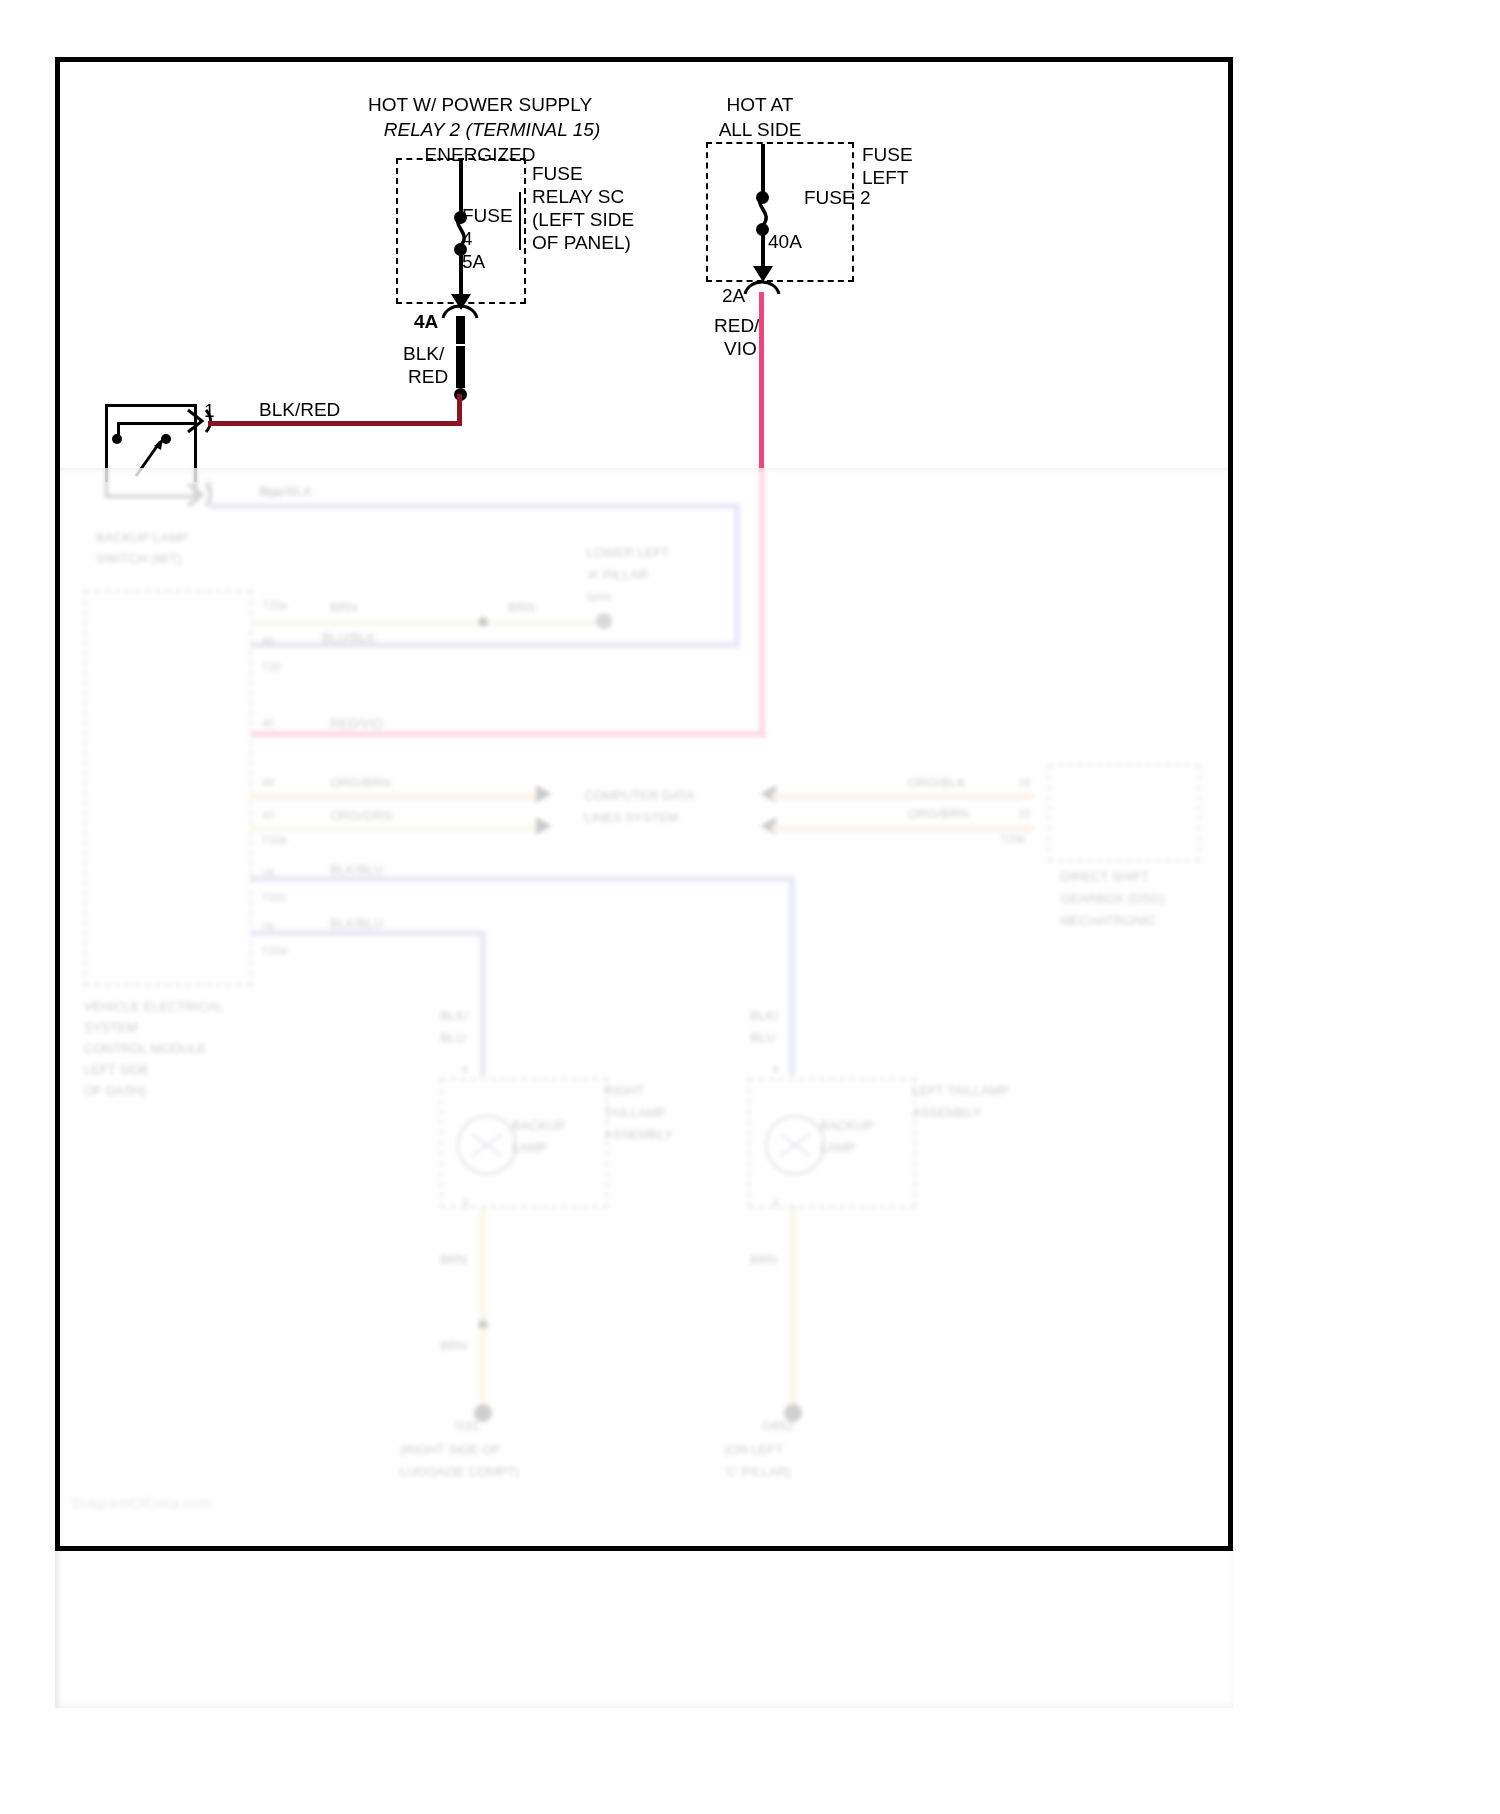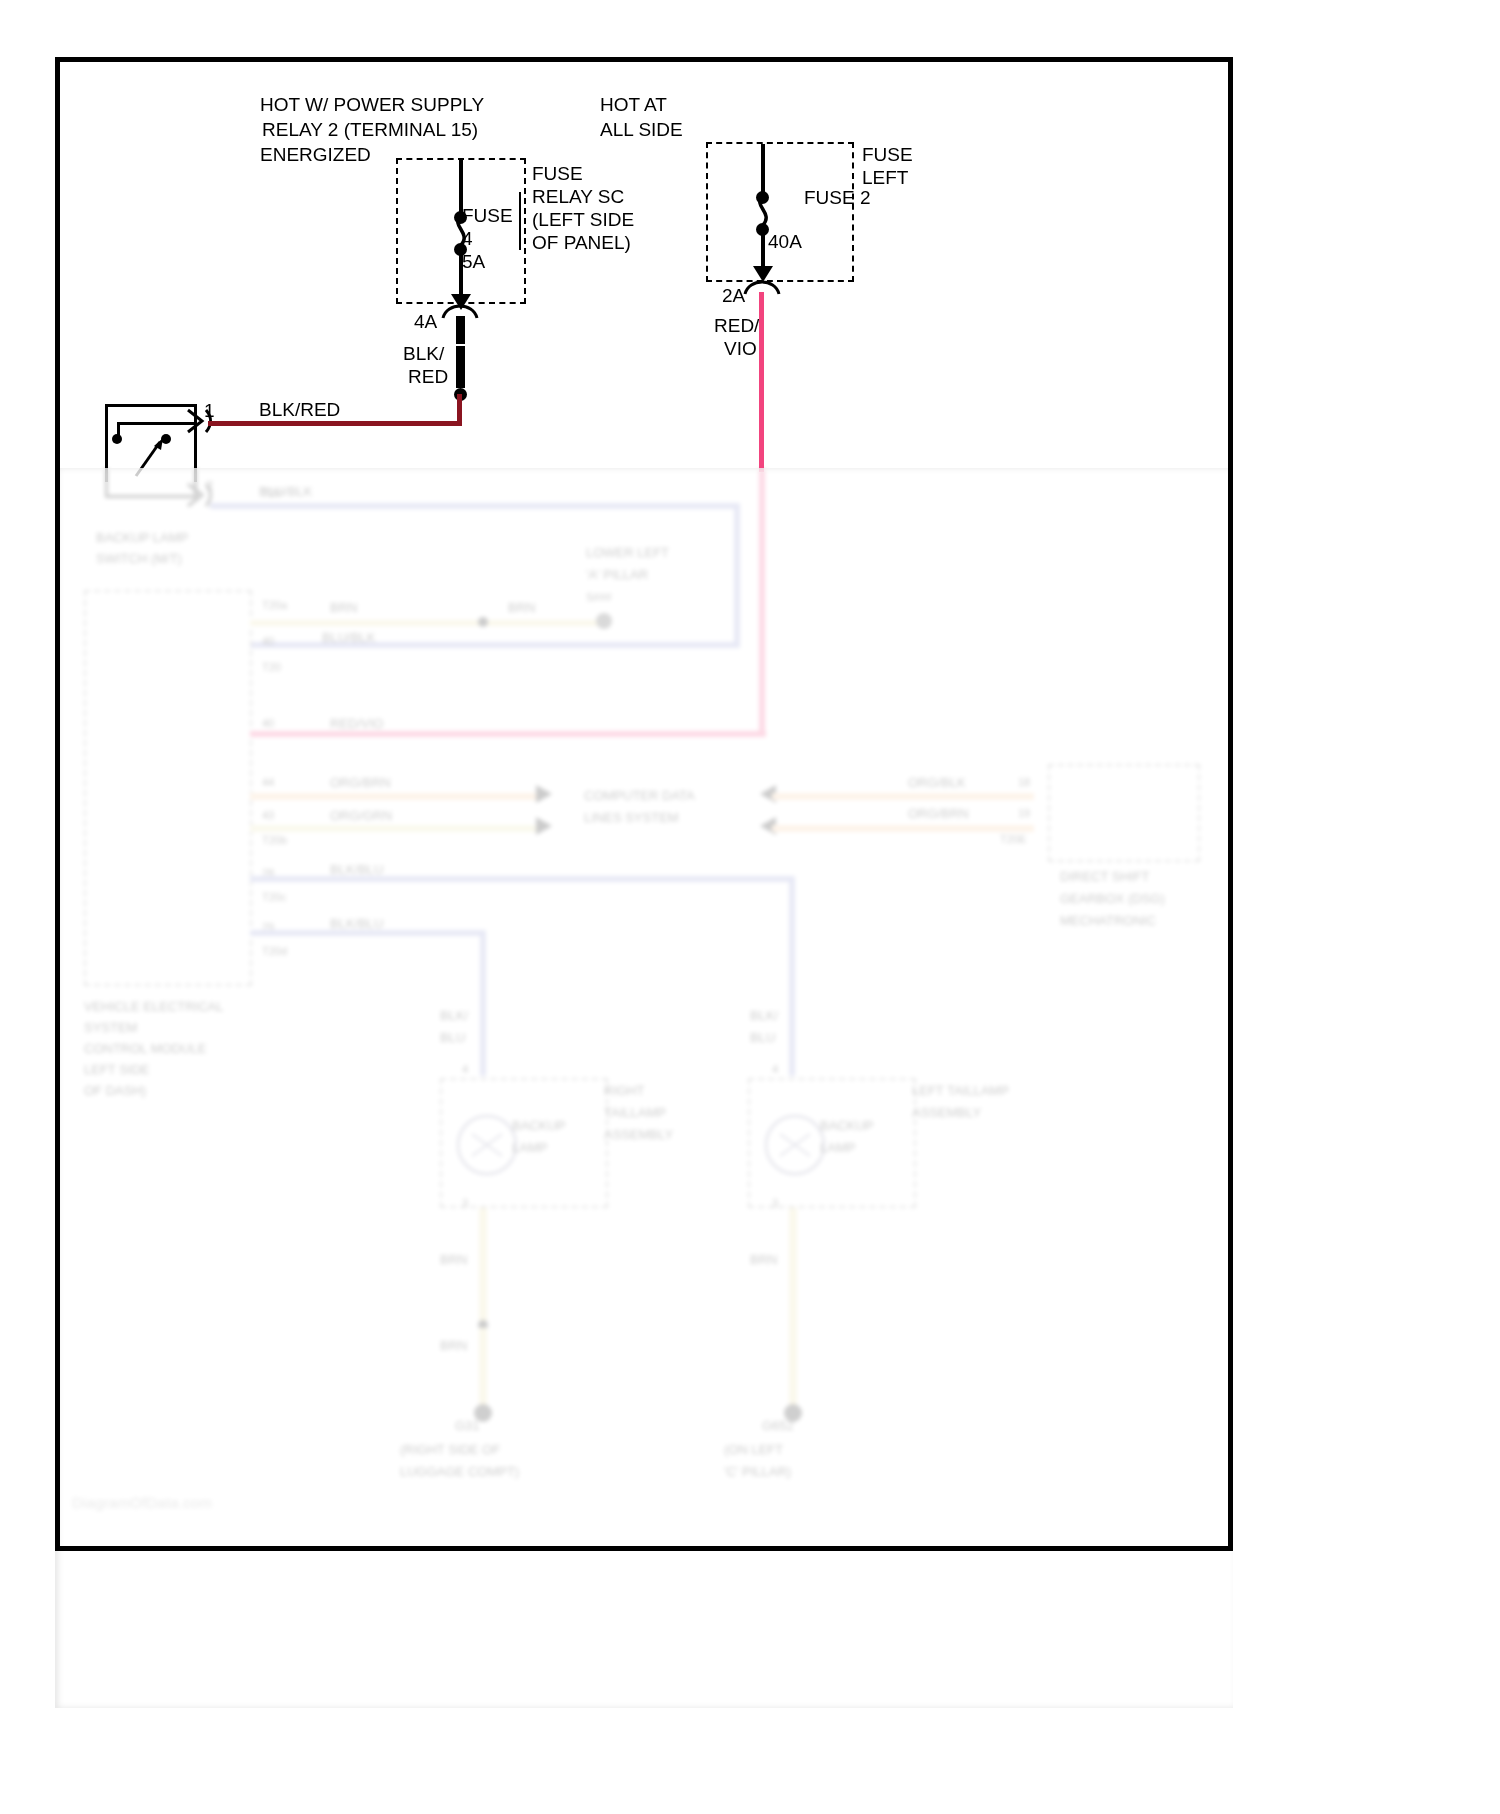--- a/index.html
+++ b/index.html
@@ -41,21 +41,21 @@
   .blurred { filter: blur(2.1px); }
 
   
   .txt {
     position: absolute;
     color: #000;
     font-size: 19px;
     line-height: 23px;
     white-space: pre;
   }
-  .txt.c { text-align: left; }
+  .txt.c { text-align: center; }
   .small { font-size: 13px; line-height: 16px; }
   .tiny  { font-size: 11px; line-height: 14px; }
 
   .wire { position: absolute; }
   .h { height: 4px; }
   .v { width: 4px; }
 
   .blk  { background: #000; }
   .red  { background: #8a1420; }
   .pink { background: #f2447e; }
@@ -88,21 +88,21 @@
   }
 </style>
 </head>
 <body>
 
 <div id="page">
 
   <div id="frame"></div>
 
   <div class="txt c" style="left:260px; top:93px; width:440px;">HOT W/ POWER SUPPLY</div>
-  <div class="txt c" style="left:262px; top:118px; width:440px;">RELAY 2 (TERMINAL 15)</div>
+  <div class="txt c" style="left:272px; top:118px; width:440px;font-style:italic;">RELAY 2 (TERMINAL 15)</div>
   <div class="txt c" style="left:260px; top:143px; width:440px;">ENERGIZED</div>
 
   <div class="dashbox" style="left:396px; top:158px; width:130px; height:146px;"></div>
 
   <div class="txt" style="left:532px; top:162px;">FUSE</div>
   <div class="txt" style="left:532px; top:185px;">RELAY SC</div>
   <div class="txt" style="left:532px; top:208px;">(LEFT SIDE</div>
   <div class="txt" style="left:532px; top:231px;">OF PANEL)</div>
 
   <div class="wire v blk" style="left:519px; top:192px; height:58px; width:2px;"></div>
@@ -121,21 +121,21 @@
 
   <div class="wire v blk" style="left:459px; top:250px; height:50px;"></div>
   <svg style="left:445px; top:286px;" width="32" height="26">
     <path d="M16 24 L6 8 L26 8 Z" fill="#000"></path>
   </svg>
 
   <svg style="left:441px; top:300px;" width="40" height="20">
     <path d="M2 18 C 6 2, 32 2, 36 18" stroke="#000" stroke-width="3" fill="none"></path>
   </svg>
 
-  <div class="txt" style="left:414px; top:310px;">4A</div>
+  <div class="txt" style="left:414px; top:310px;font-weight:bold;">4A</div>
 
   <div class="wire v blk" style="left:456px; top:316px; height:28px; width:9px;"></div>
   <div class="txt" style="left:403px; top:342px;">BLK/</div>
   <div class="txt" style="left:408px; top:365px;">RED</div>
   <div class="wire v blk" style="left:456px; top:346px; height:42px; width:9px;"></div>
   <div class="dot" style="left:454px; top:388px;"></div>
 
   <div class="txt c" style="left:600px; top:93px; width:320px;">HOT AT</div>
   <div class="txt c" style="left:600px; top:118px; width:320px;">ALL SIDE</div>
 

